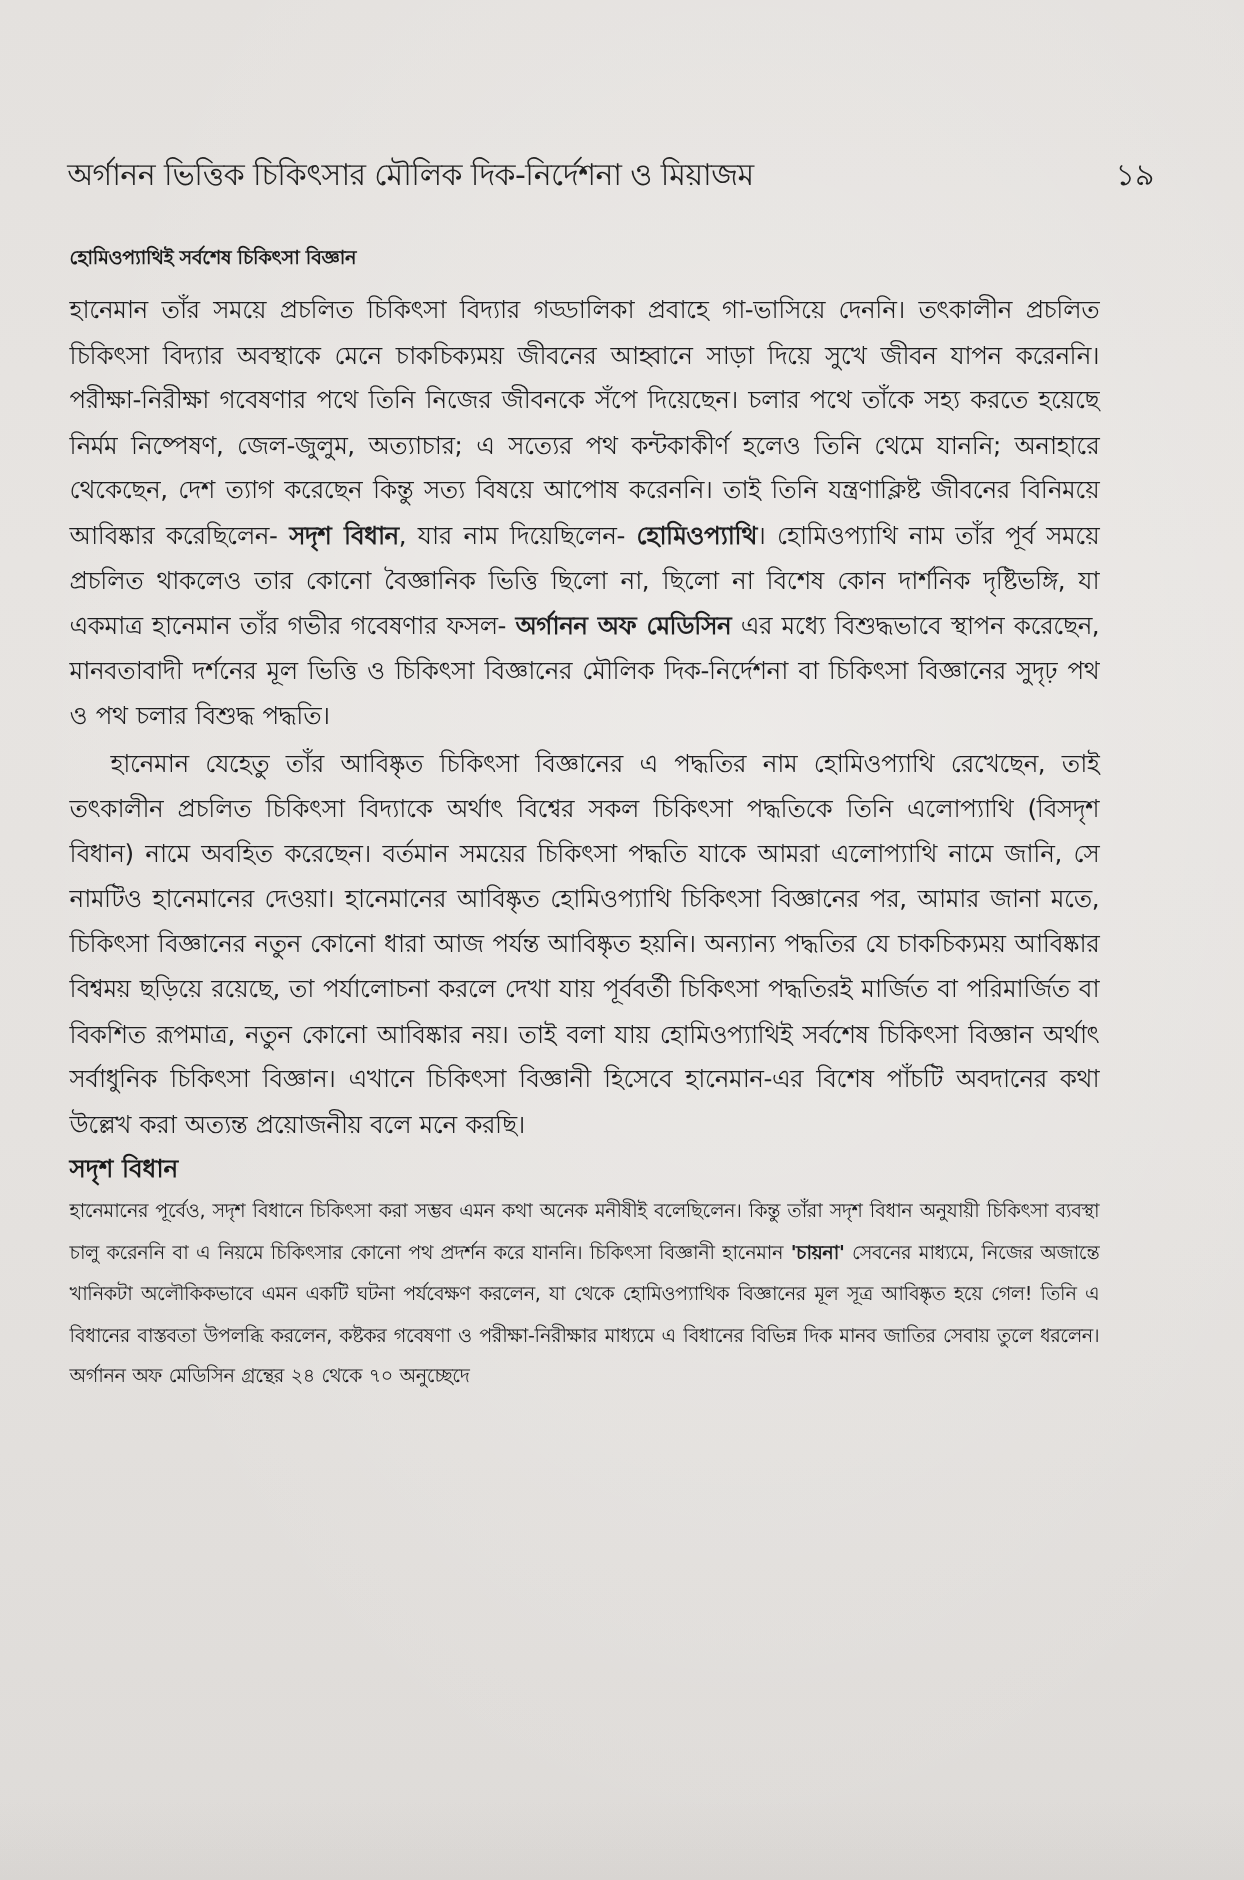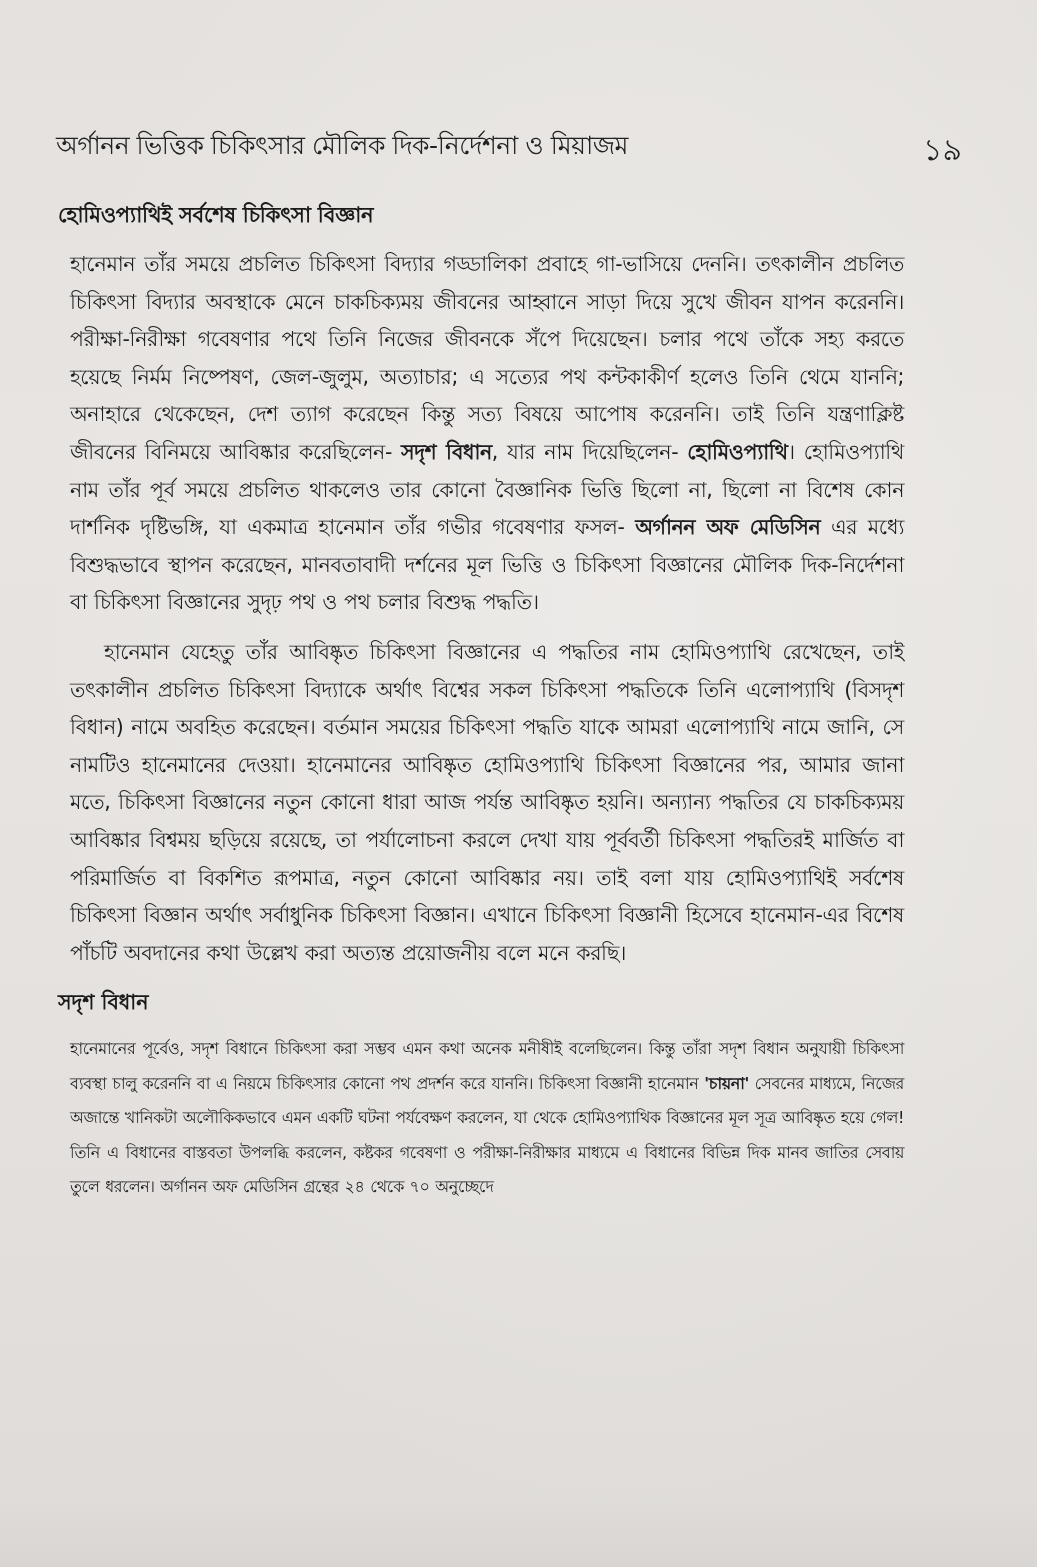--- a/index.html
+++ b/index.html
@@ -35,42 +35,42 @@
     top: 0;
     font-size: 25px;
     letter-spacing: -0.5px;
     color: #222;
     white-space: nowrap;
   }
   .page-number {
     position: absolute;
     right: -6px;
     top: 0;
-    font-size: 30px;
+    font-size: 25px;
     color: #222;
   }
   .content {
     position: absolute;
     left: 58px;
     top: 196px;
     width: 858px;
   }
   .section-heading {
-    font-size: 21px;
+    font-size: 16px;
     font-weight: bold;
     margin: 0 0 6px 0;
     line-height: 38px;
     letter-spacing: -0.3px;
     color: #1a1a1a;
   }
   .para {
     font-size: 20.5px;
     line-height: 37.6px;
     text-align: justify;
-    margin: 12px;
+    margin: 0;
     letter-spacing: -0.4px;
     word-spacing: 1px;
     color: #1e1e20;
   }
   .para.indent {
     text-indent: 34px;
     margin-top: 2px;
   }
   .para b {
     font-weight: bold;

